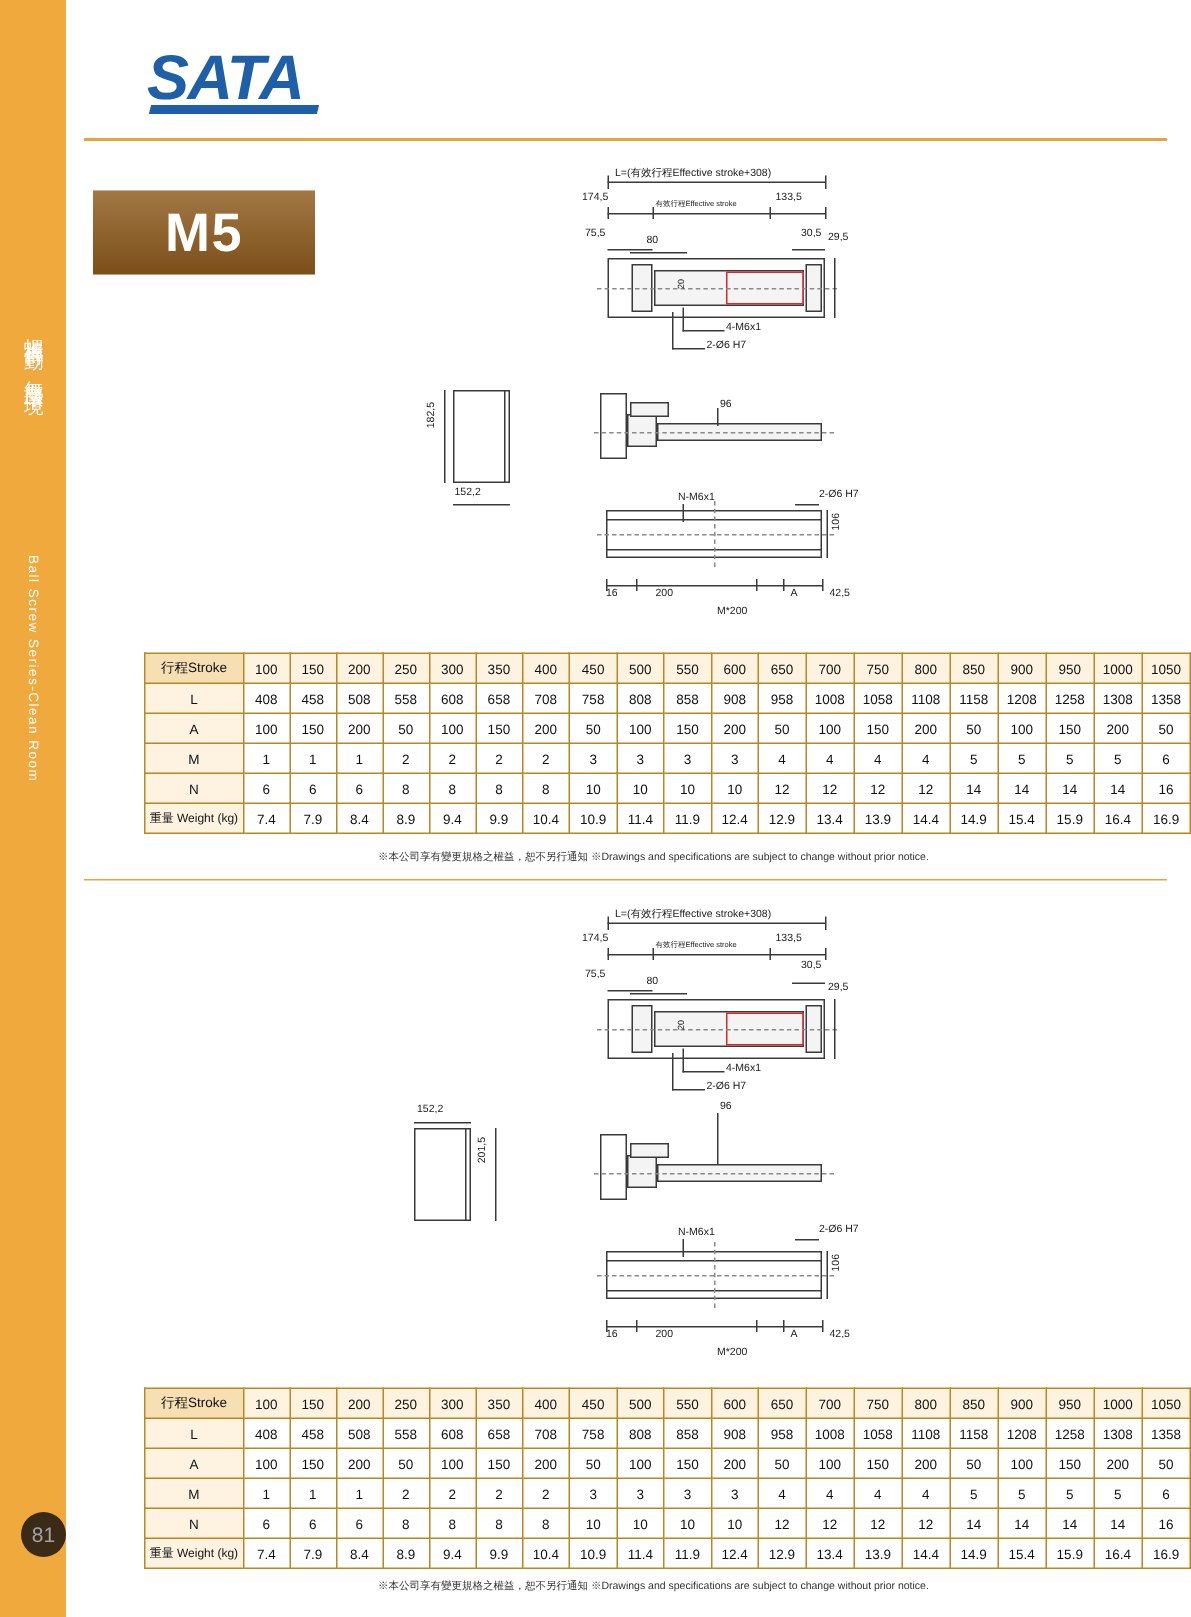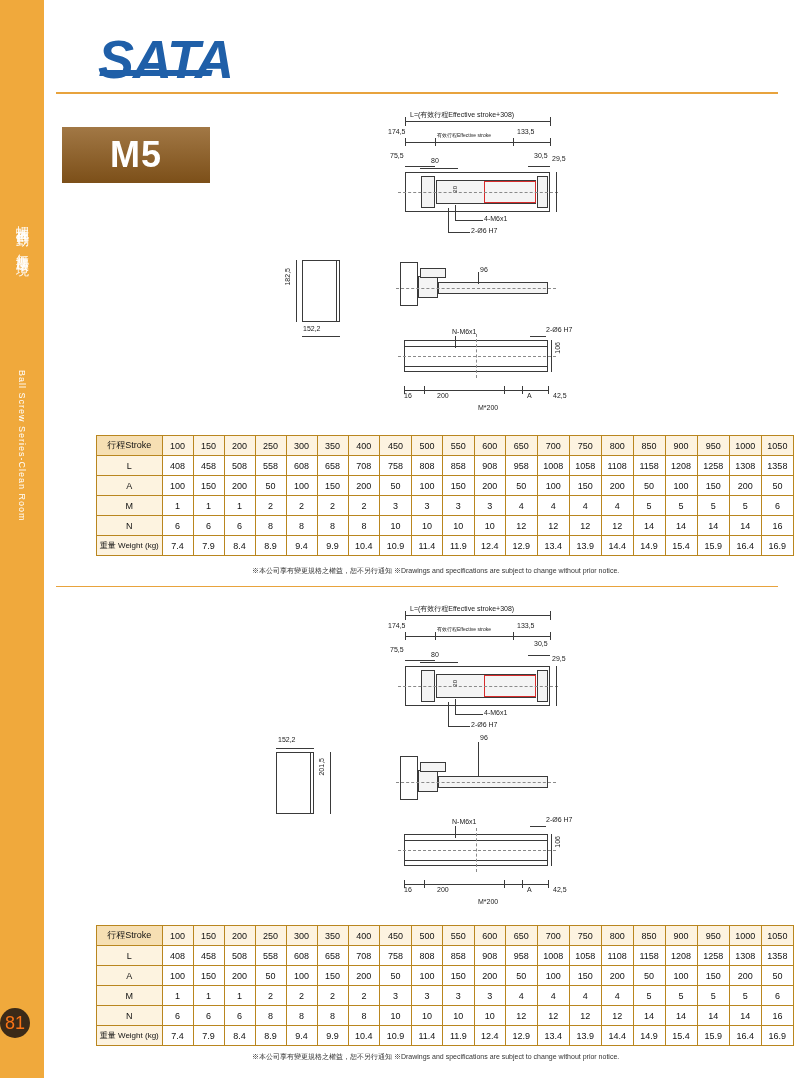--- a/index.html
+++ b/index.html
@@ -24,30 +24,30 @@
     writing-mode:vertical-rl;
     font-size:13px;letter-spacing:3px;line-height:44px;
   }
   .side-text-en{
     position:absolute;left:0;top:370px;width:44px;
     text-align:center;color:#ffffff;
     writing-mode:vertical-rl;
     font-size:9px;letter-spacing:1px;line-height:44px;
   }
   .page-num{
-    position:absolute;left:0;bottom:40px;
+    position:absolute;left:14px;bottom:40px;
     width:30px;height:30px;border-radius:50%;
-    background:#3b2a18;color:#f97316;
-    font-size:18px;display:flex;align-items:center;justify-content:center;
+    background:#3b2a18;color:#a3a3a3;
+    font-size:14px;display:flex;align-items:center;justify-content:center;
   }
 
   
   .logo{
     position:absolute;left:98px;top:28px;
-    font-size:54px;font-weight:bold;font-style:italic;
+    font-size:42px;font-weight:bold;font-style:italic;
     color:#1f5fa8;letter-spacing:-1px;
     font-family:"Liberation Sans", sans-serif;
   }
   .logo-underline{
     position:absolute;left:100px;top:70px;width:112px;height:6px;
     background:#1f5fa8;transform:skewX(-14deg);
   }
   .header-rule{
     position:absolute;left:56px;top:92px;width:722px;height:2px;background:#e8a33d;
   }

